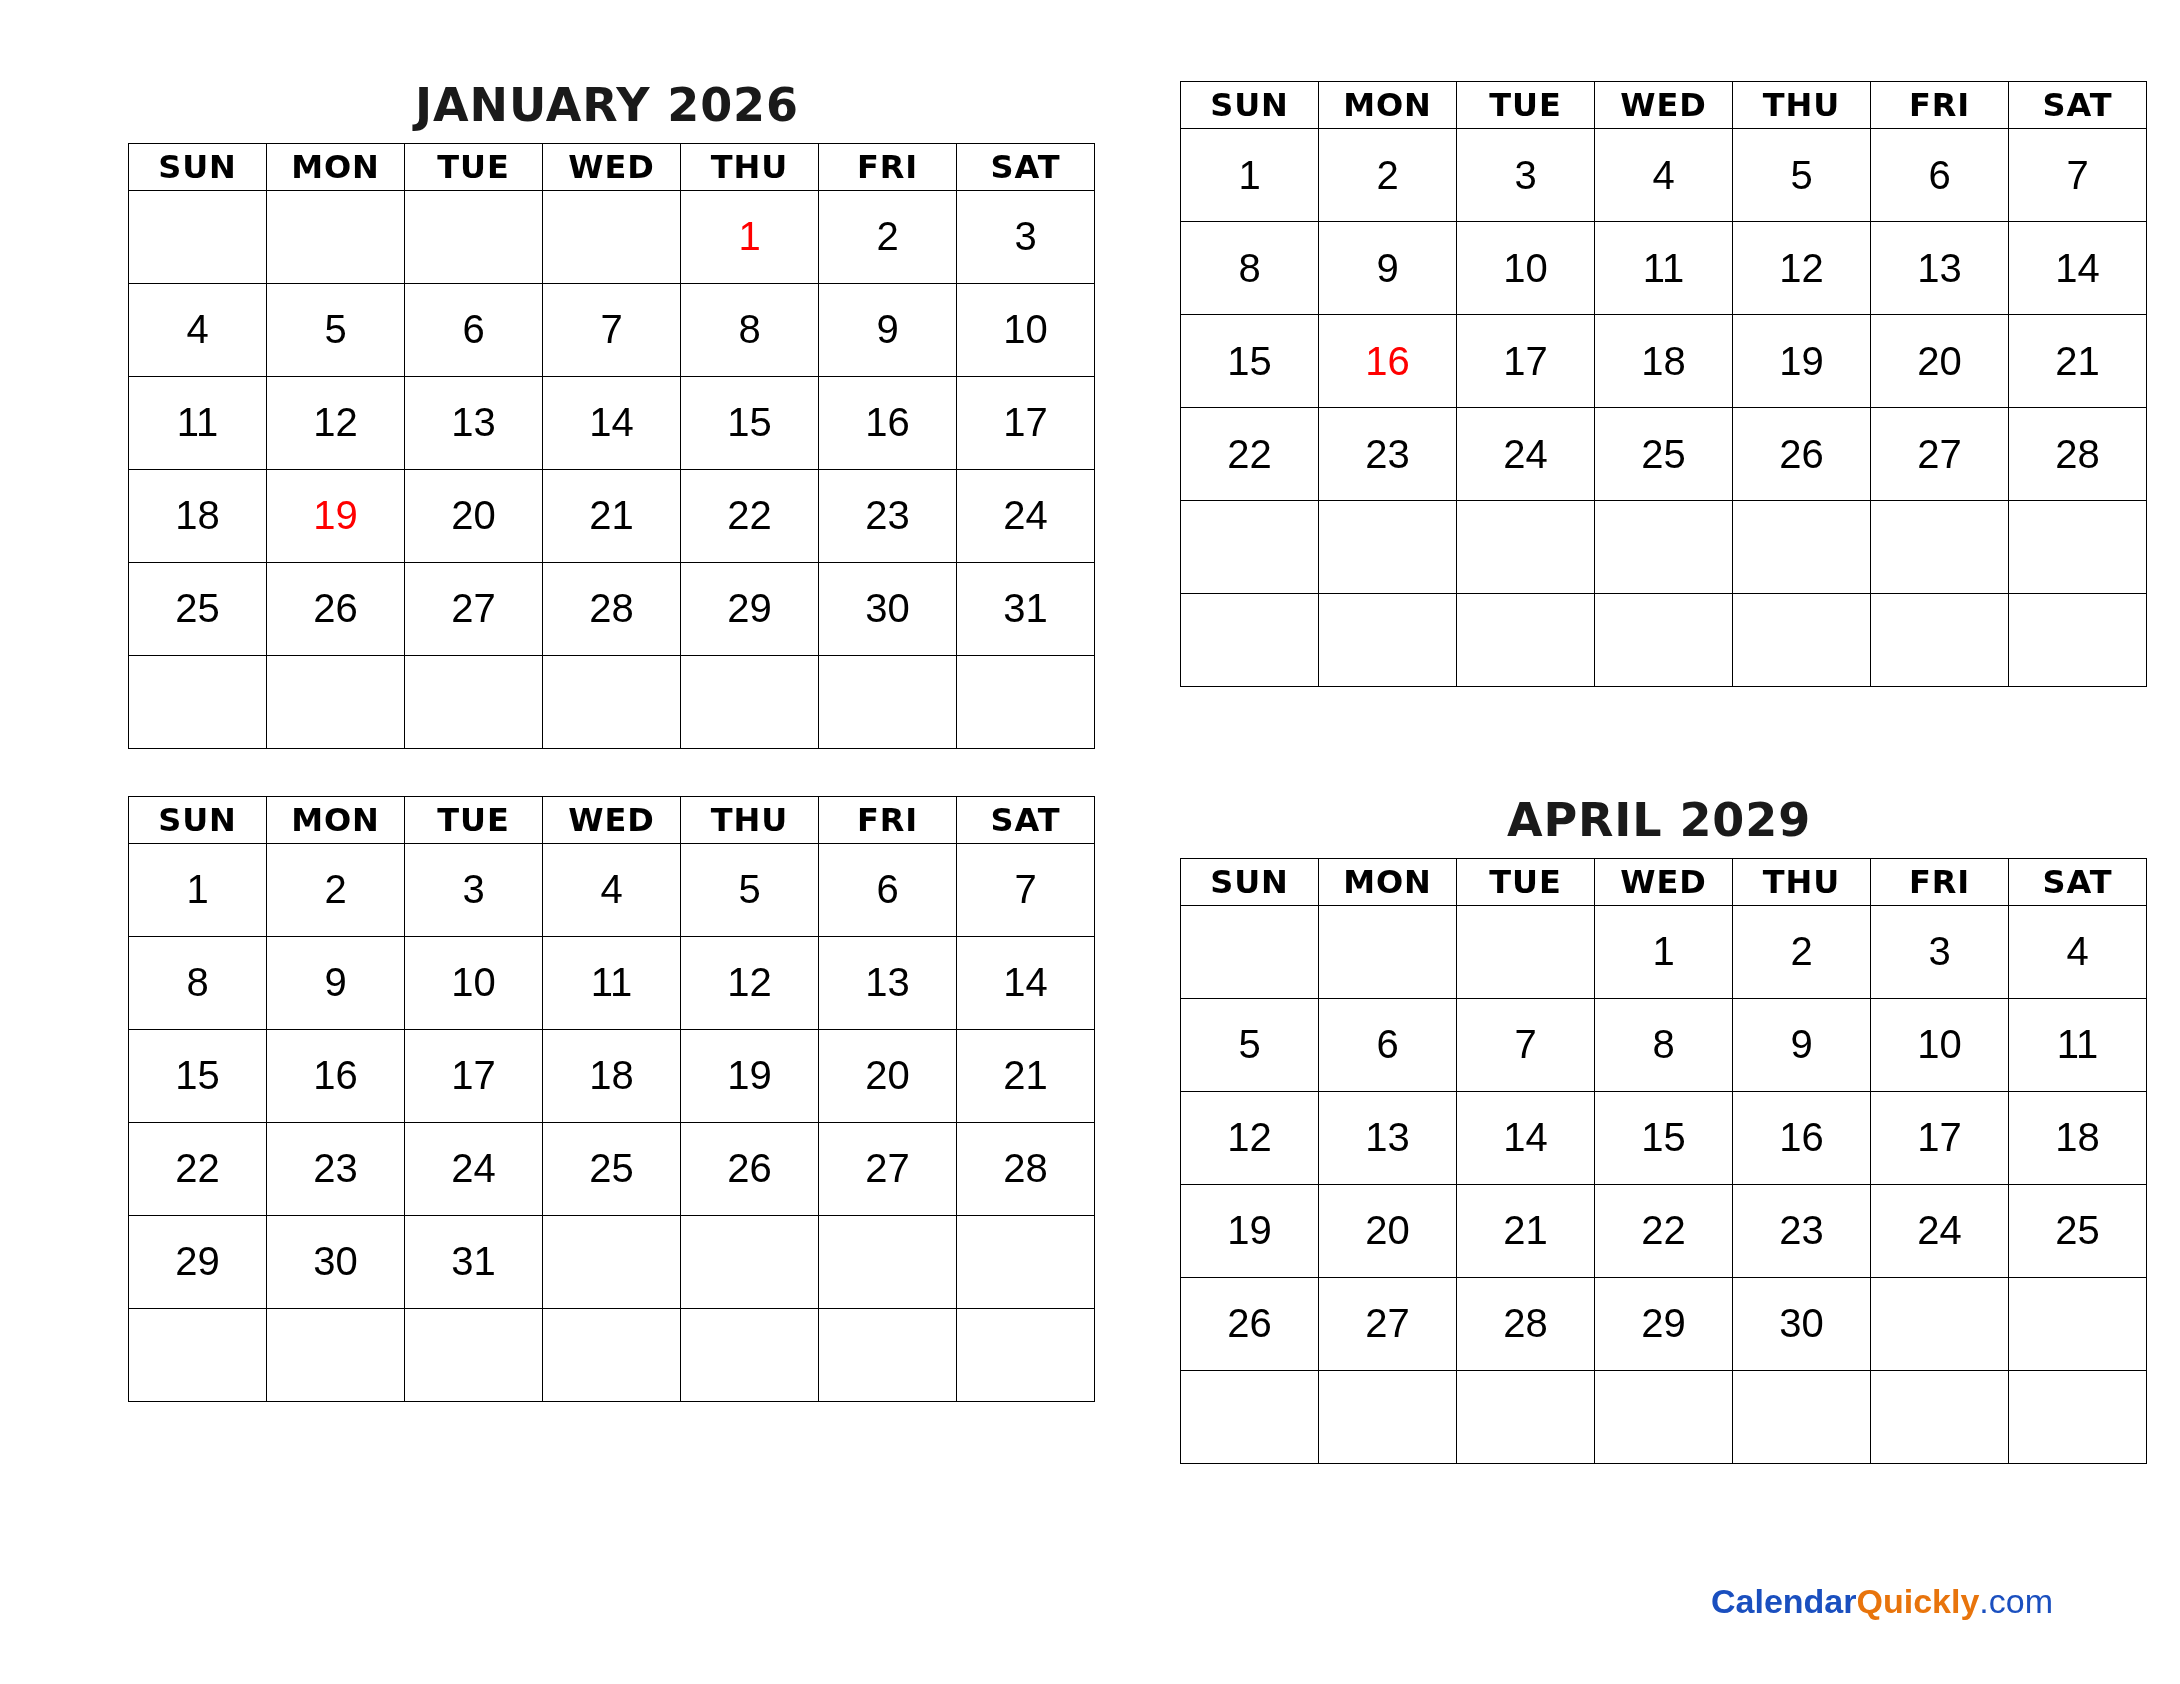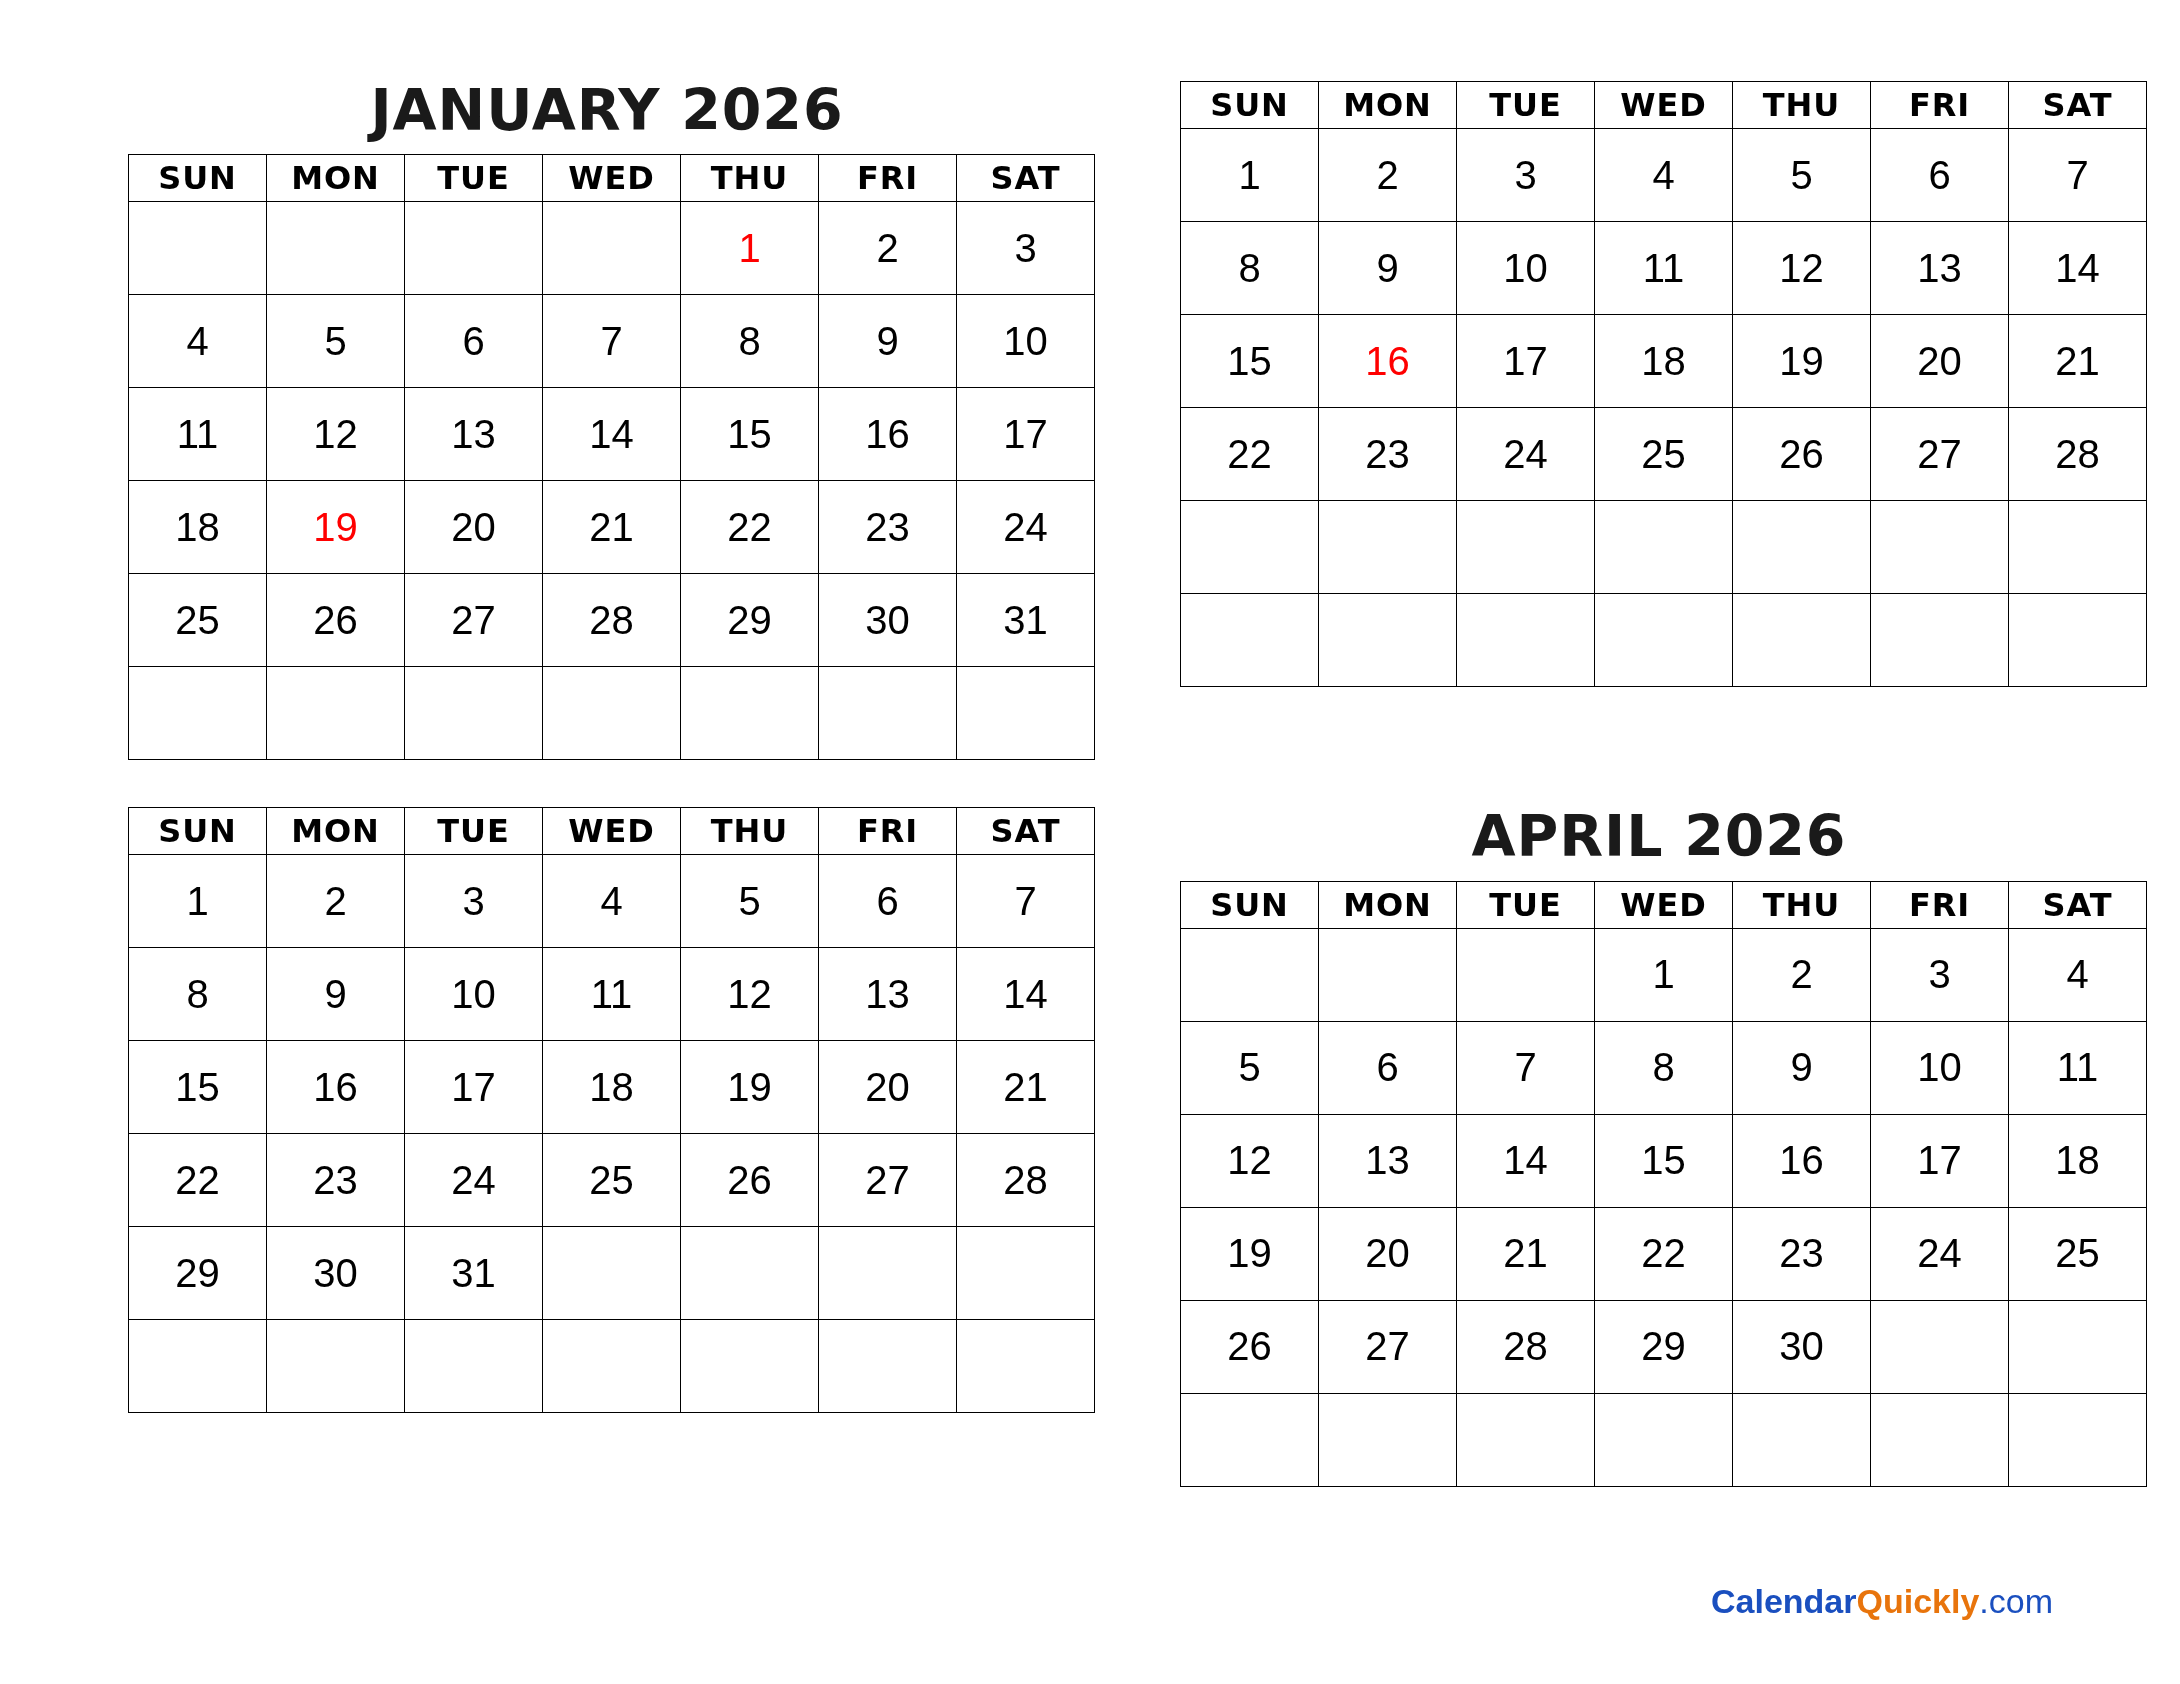--- a/index.html
+++ b/index.html
@@ -25,21 +25,21 @@
     display: grid;
     grid-template-columns: 958px 958px;
     grid-template-rows: auto auto;
     column-gap: 94px;
     row-gap: 47px;
   }
   .month-block {
     width: 958px;
   }
   .month-title {
-    font-size: 57px;
+    font-size: 46px;
     font-weight: bold;
     letter-spacing: 0.9px;
     text-align: center;
     color: #1a1a1a;
     margin: 0 0 13.6px 0;
     line-height: 1.05;
     font-family: "DejaVu Sans", sans-serif;
   }
   table.cal {
     border-collapse: collapse;
@@ -295,21 +295,21 @@
               <td></td>
               <td></td>
               <td></td>
               <td></td>
               <td></td>
             </tr>
           </tbody>
         </table>
       </div>
       <div class="month-block">
-        <div class="month-title">APRIL 2026</div>
+        <div class="month-title">APRIL 2029</div>
         <table class="cal">
           <thead>
             <tr>
               <th>SUN</th>
               <th>MON</th>
               <th>TUE</th>
               <th>WED</th>
               <th>THU</th>
               <th>FRI</th>
               <th>SAT</th>

